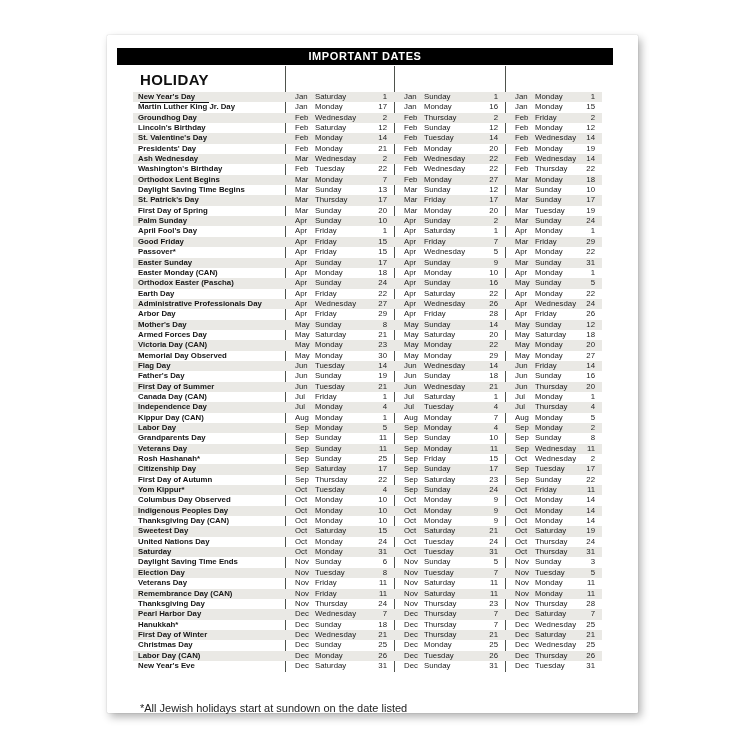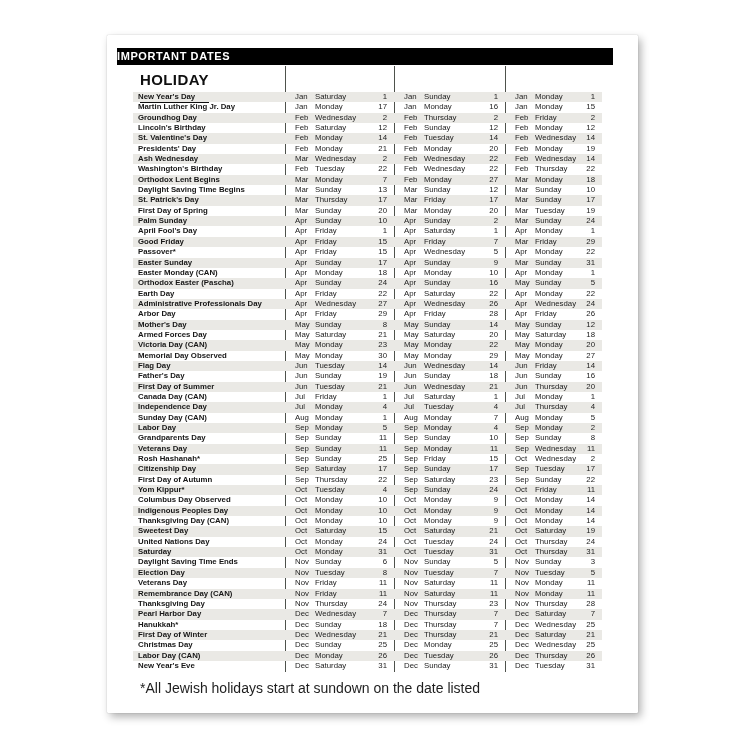--- a/index.html
+++ b/index.html
@@ -12,21 +12,21 @@
   .paper{
     position:absolute;left:107px;top:35px;width:531px;height:678px;
     background:#ffffff;
     box-shadow:3px 4px 8px rgba(0,0,0,0.30), 0 0 1px #9a9a9a;
     border-radius:1px;
   }
   .banner{
     position:absolute;left:10px;top:13px;width:496px;height:17px;
     background:var(--banner-bg,#000);
     color:var(--banner-text,#fff);
-    font-weight:bold;font-size:11px;line-height:17px;
+    font-weight:bold;font-size:11px;line-height:17px;text-align:center;
     letter-spacing:0.6px;
   }
   .holiday-title{
     position:absolute;left:33px;top:36px;
     font-size:15px;font-weight:bold;color:#0f0f0f;letter-spacing:0.4px;
     border-bottom:2.5px solid #0f0f0f;padding-bottom:13px;
   }
   .vline{
     position:absolute;top:31px;height:606px;width:1px;
     background:var(--divider,#4e524c);
@@ -47,22 +47,22 @@
     width:152px;padding-left:5px;font-weight:bold;color:#161616;
   }
   .grp{display:flex;}
   .g1{width:109px}
   .g2{width:111px}
   .g3{width:97px}
   .mon{width:20px;margin-left:10px;}
   .dow{flex:1;}
   .num{width:16px;text-align:right;margin-right:7px;}
   .footnote{
-    position:absolute;left:33px;top:645px;
-    font-size:14px;color:#1e1e1e;
+    position:absolute;left:33px;top:667px;
+    font-size:11px;color:#1e1e1e;
   }
 </style>
 </head>
 <body style="--banner-bg: #000000; --banner-text: #ffffff; --row-shade: #eae9e5; --divider: #4e524c;">
 
 <div class="paper">
   <div class="banner">
     <span>IMPORTANT DATES</span>
   </div>
   <div class="holiday-title">HOLIDAY</div>
@@ -653,21 +653,21 @@
           <span class="num">4</span>
     </div>
     <div class="cell grp g3">
       <span class="mon">Jul</span>
           <span class="dow">Thursday</span>
           <span class="num">4</span>
     </div>
   </div>
 
   <div class="row">
-    <div class="cell name">Sunday Day (CAN)</div>
+    <div class="cell name">Kippur Day (CAN)</div>
     <div class="cell grp g1">
       <span class="mon">Aug</span>
           <span class="dow">Monday</span>
           <span class="num">1</span>
     </div>
     <div class="cell grp g2">
       <span class="mon">Aug</span>
           <span class="dow">Monday</span>
           <span class="num">7</span>
     </div>

